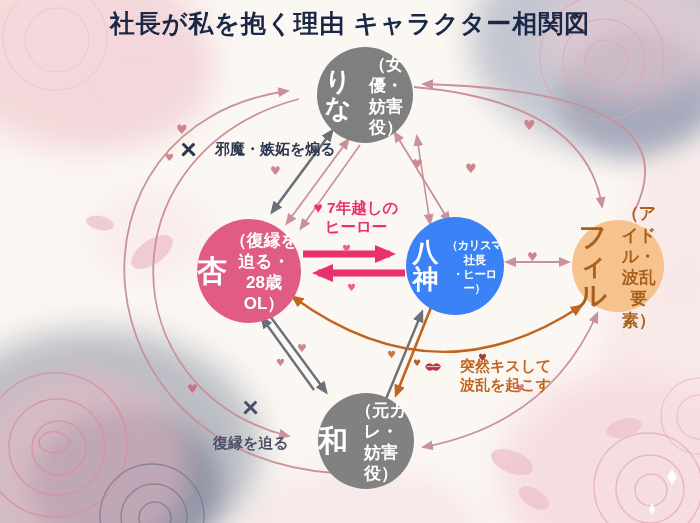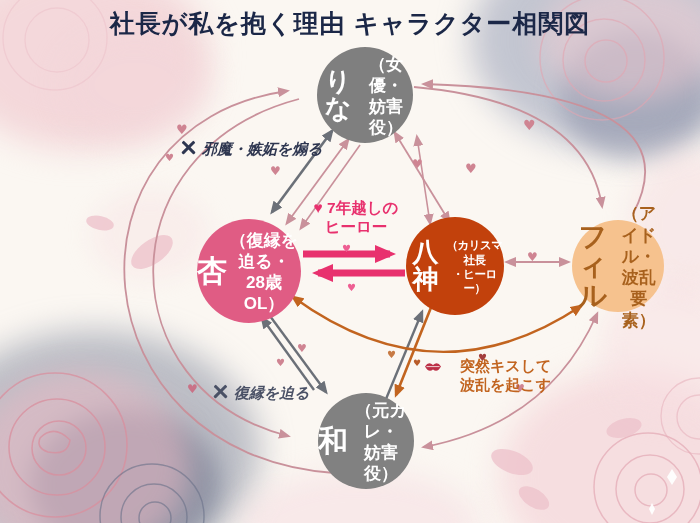--- a/index.html
+++ b/index.html
@@ -12,32 +12,32 @@
          font-size:25px;font-weight:900;color:#1b2747;letter-spacing:1px;z-index:6;}
   
   .node{position:absolute;border-radius:50%;display:flex;flex-direction:row;
         align-items:center;justify-content:center;text-align:center;z-index:5;}
   .node-name{font-weight:900;line-height:1.05;}
   .node-role{font-size:17px;font-weight:700;line-height:1.25;margin-top:2px;}
   .n-rina{left:317px;top:47px;width:96px;height:96px;background:#7f7f7f;color:#fff;}
   .n-rina .node-name{font-size:26px;}
   .n-an{left:197px;top:219px;width:104px;height:104px;background:#e05c84;color:#fff;}
   .n-an .node-name{font-size:30px;}
-  .n-yagami{left:406px;top:217px;width:98px;height:98px;background:#c2410c;color:#fff;}
+  .n-yagami{left:406px;top:217px;width:98px;height:98px;background:#3b82f6;color:#fff;}
   .n-yagami .node-name{font-size:26px;}
   .n-yagami .node-role{font-size:11.5px;letter-spacing:-0.5px;}
   .n-phil{left:572px;top:220px;width:92px;height:92px;background:#f6c28e;color:#a8611d;}
   .n-phil .node-name{font-size:28px;}
   .n-kazu{left:318px;top:393px;width:96px;height:96px;background:#818181;color:#fff;}
   .n-kazu .node-name{font-size:30px;}
   
   .lbl{position:absolute;z-index:6;font-weight:800;}
-  .lbl-row{display:flex;align-items:flex-start;gap:6px;font-style:italic;}
+  .lbl-row{display:flex;align-items:center;gap:19px;}
   .lbl-jealousy{left:181px;top:140px;font-size:15px;color:#2e3650;}
-  .lbl-recon{left:213px;top:384px;font-size:15px;color:#4a5166;}
+  .lbl-recon{left:213px;top:400px;font-size:15px;color:#4a5166;flex-direction:column;}
   .lbl-love{left:297px;top:199px;width:118px;text-align:center;font-size:15.5px;
             color:#e8316e;line-height:1.2;}
   .lbl-kiss{left:424px;top:357px;font-size:15px;color:#c2641f;line-height:1.25;display:flex;gap:18px;}
   .xmark{position:relative;width:15px;height:15px;display:inline-block;flex:0 0 auto;}
   .xmark::before,.xmark::after{content:"";position:absolute;left:-1px;top:6px;width:17px;height:3.4px;
       background:currentColor;border-radius:1px;}
   .xmark::before{transform:rotate(45deg);}
   .xmark::after{transform:rotate(-45deg);}
   .lips{flex:0 0 auto;margin-top:3px;}
 </style>

